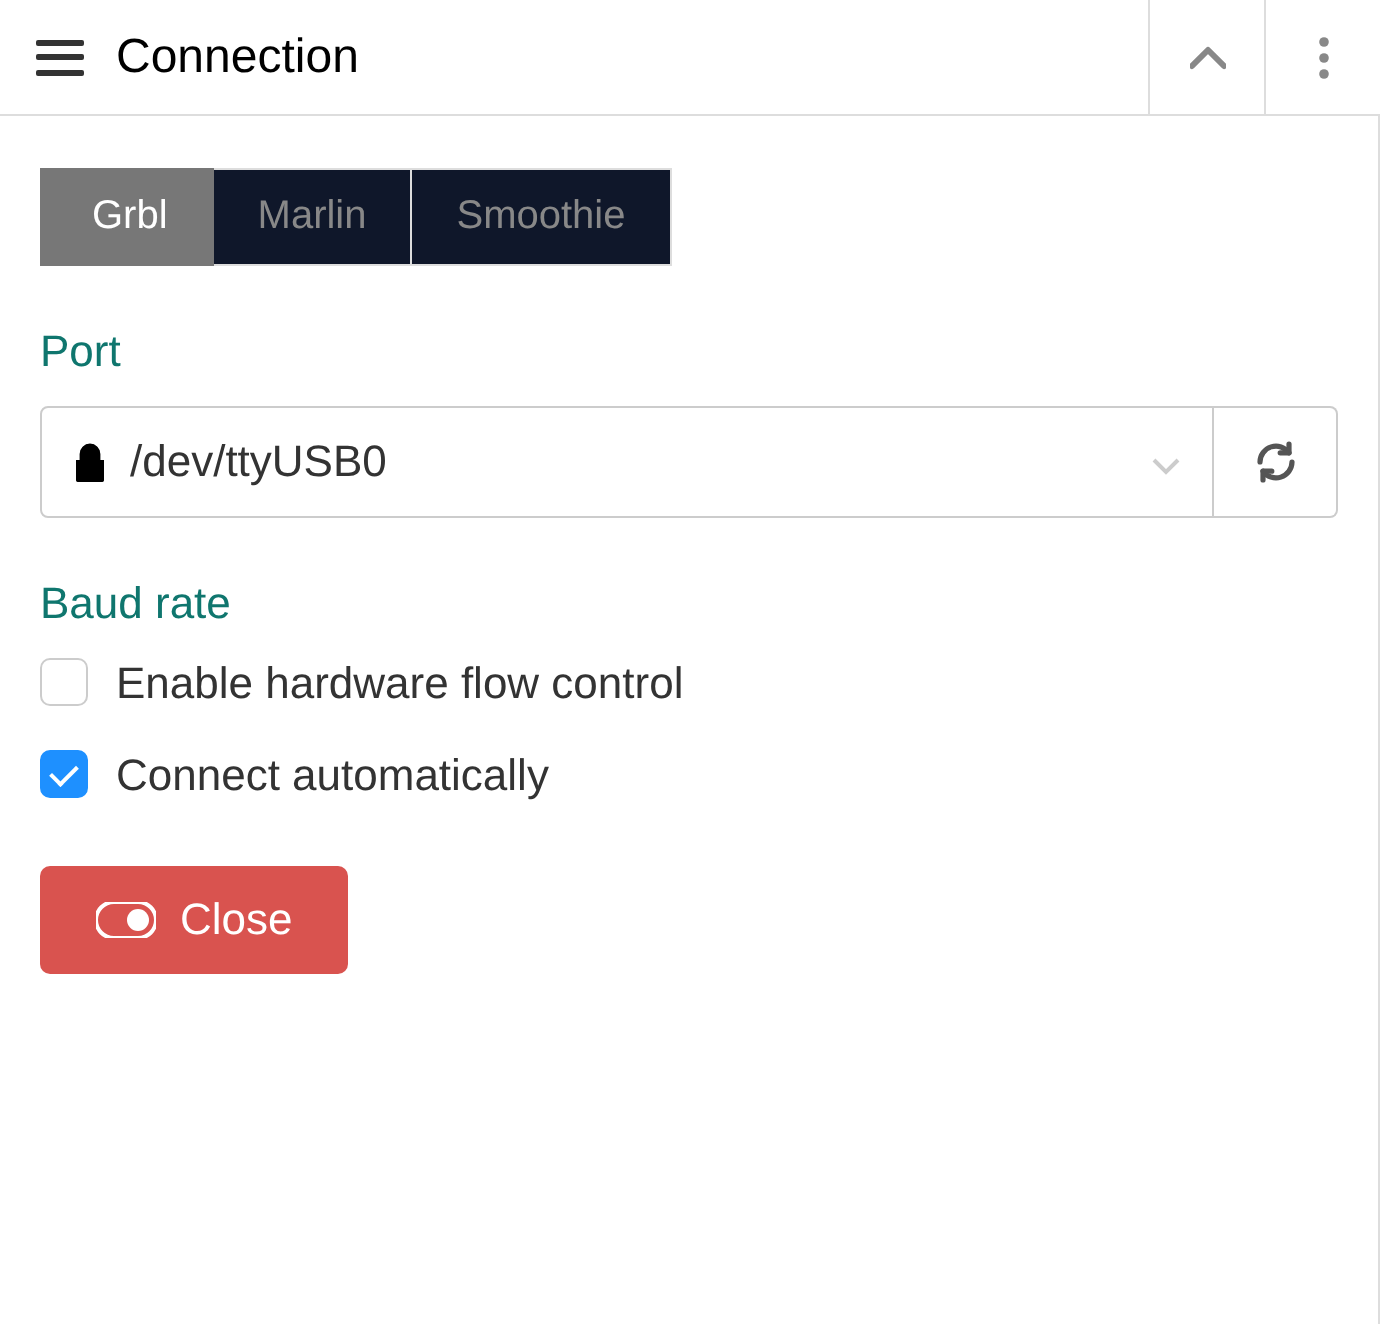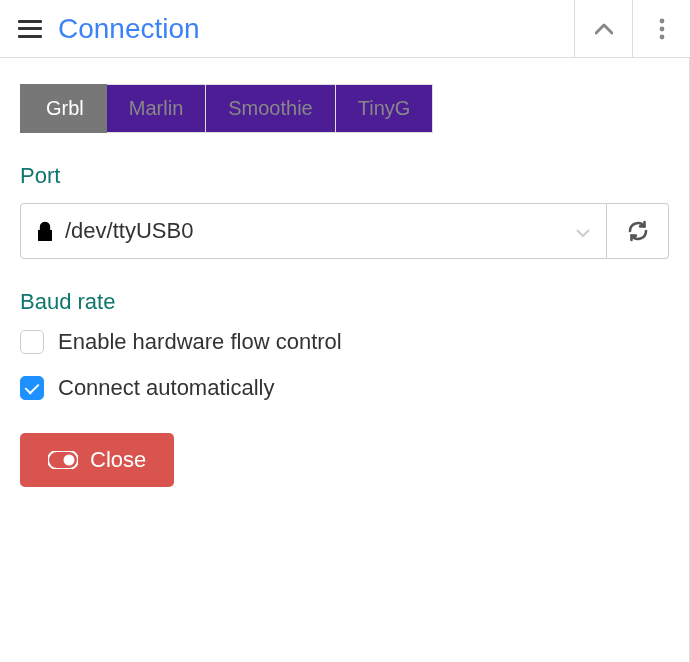--- a/index.html
+++ b/index.html
@@ -32,22 +32,22 @@
     cursor: pointer;
     margin-right: 16px;
   }
   .hamburger span {
     display: block;
     height: 3px;
     background: #333;
     border-radius: 1px;
   }
   .header-title {
-    font-size: 28px;
-    color: #3b82f6;
+    font-size: 24px;
+    color: #000000;
     font-weight: 400;
   }
   .header-right {
     display: flex;
     height: 100%;
   }
   .header-btn {
     width: 58px;
     height: 100%;
     border-left: 1px solid #ddd;
@@ -66,21 +66,21 @@
     display: flex;
     margin-bottom: 30px;
   }
   .tab {
     padding: 12px 22px;
     font-size: 20px;
     border: 1px solid #ddd;
     border-left: none;
     cursor: pointer;
     color: #888;
-    background: #4c1d95;
+    background: #0f172a;
   }
   .tab:first-child { border-left: 4px solid #0f172a; }
   .tab.active {
     background: #777;
     color: #fff;
     border-color: #777;
   }
   .field-label {
     font-size: 22px;
     color: #0f766e;
@@ -123,21 +123,20 @@
     border-radius: 0 4px 4px 0;
     display: flex;
     align-items: center;
     justify-content: center;
     cursor: pointer;
     color: #555;
     background: #fff;
   }
   .checkbox-row {
     display: flex;
-    align-items: center;
     margin-bottom: 20px;
     cursor: pointer;
   }
   .checkbox {
     width: 24px;
     height: 24px;
     border: 1px solid #ccc;
     border-radius: 5px;
     margin-right: 14px;
     display: flex;
@@ -205,21 +204,20 @@
     </div>
   </div>
 </div>
 
 <div class="content">
 
   <div class="tabs">
     <div class="tab active">Grbl</div>
     <div class="tab">Marlin</div>
     <div class="tab">Smoothie</div>
-    <div class="tab">TinyG</div>
   </div>
 
   <div class="field-label">Port</div>
   <div class="input-row">
     <div class="select-box">
       <span class="lock-icon">
         <svg width="16" height="20" viewBox="0 0 16 20">
             <path d="M3 9 V6 a5 5 0 0 1 10 0 V9 M1 9 h14 v10 a1 1 0 0 1 -1 1 h-12 a1 1 0 0 1 -1 -1 Z" fill="#000" stroke="#000" stroke-width="0"></path>
             <rect x="1" y="9" width="14" height="11" rx="1.5" fill="#000"></rect>
             <path d="M4 9 V6 a4 4 0 0 1 8 0 V9" fill="none" stroke="#000" stroke-width="2.4"></path>

